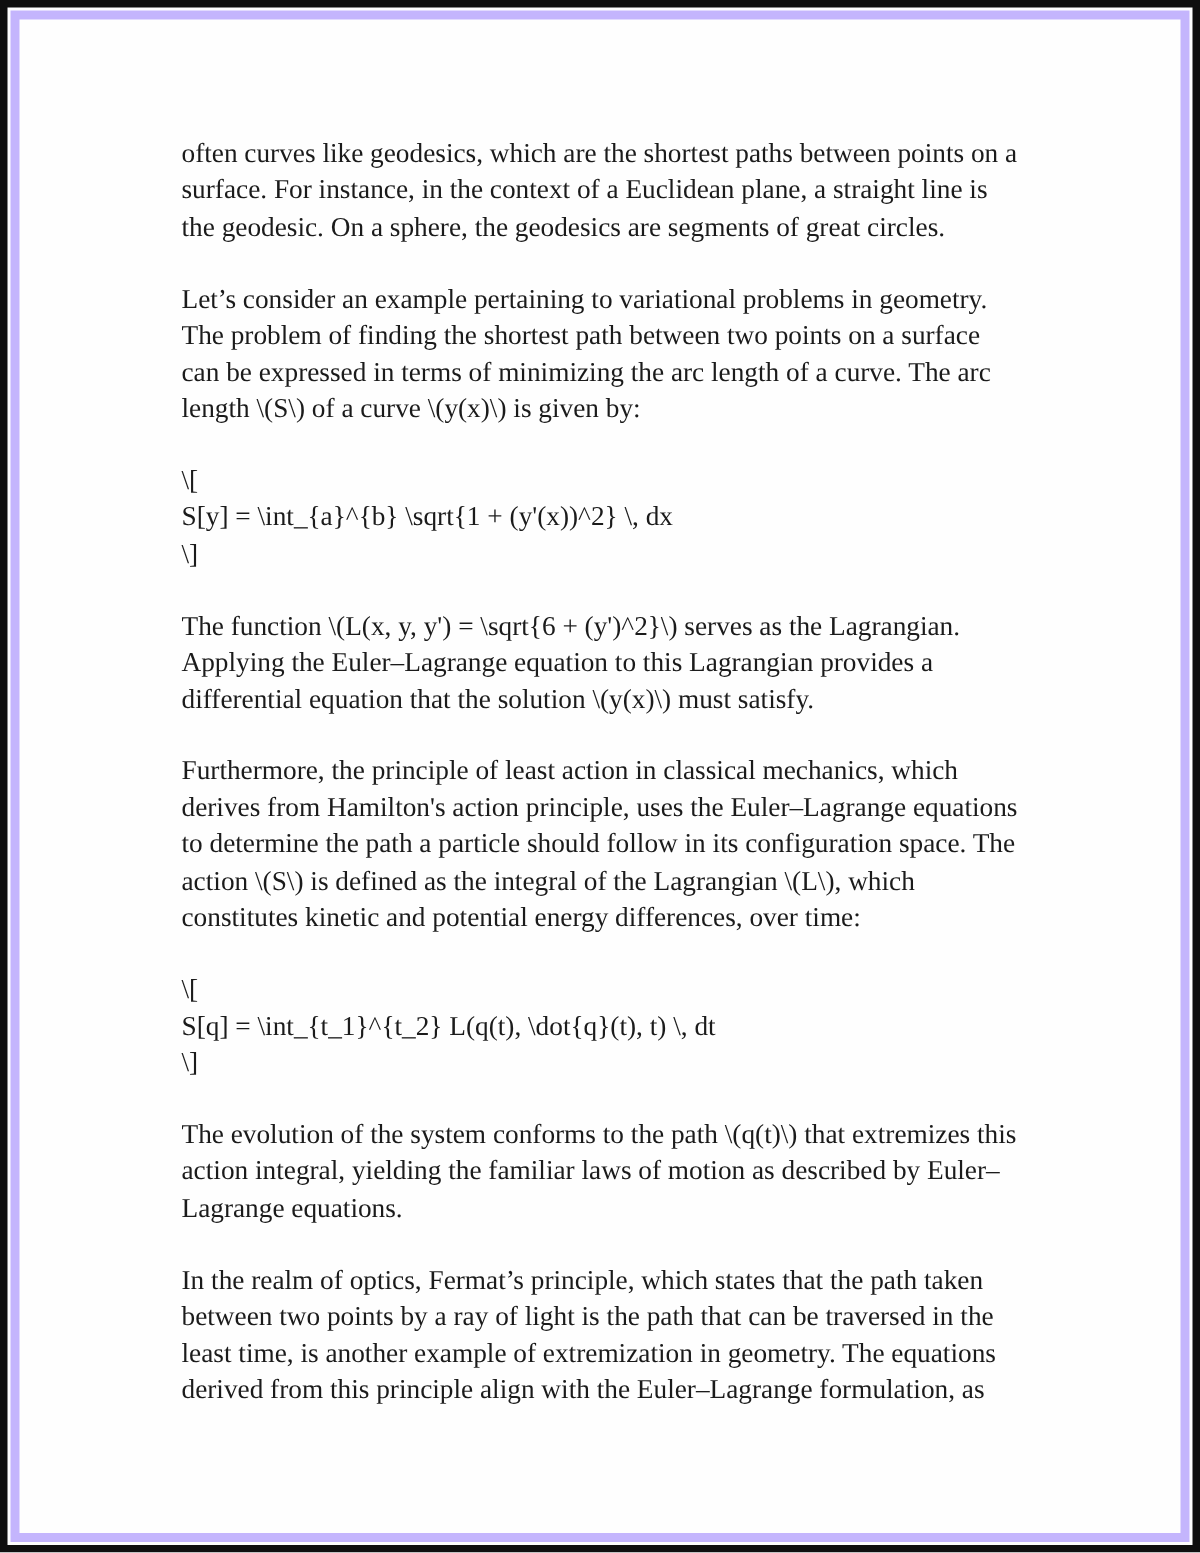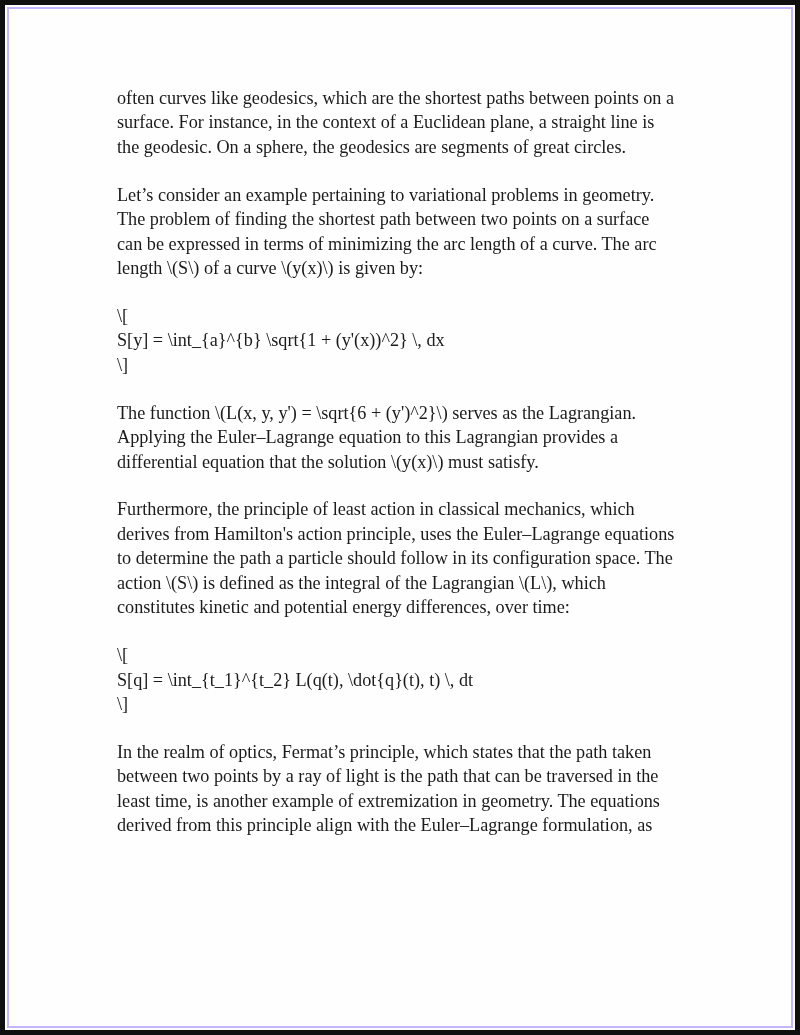--- a/index.html
+++ b/index.html
@@ -17,21 +17,21 @@
     width: 800px;
     height: 1035px;
     background: #fefefe;
     border: 5px solid #0f0f0f;
     padding: 2px;
   }
   .page-inner {
     box-sizing: border-box;
     width: 100%;
     height: 100%;
-    border: 2px solid #c4b5fd;
+    border: 6px solid #c4b5fd;
     padding: 77px 58px 0 108px;
     overflow: hidden;
     background: #fefefe;
   }
   .doc-content {
     font-family: "Liberation Serif", "DejaVu Serif", serif;
     font-size: 18.2px;
     line-height: 24.45px;
     color: #1b1b1b;
   }
@@ -60,19 +60,22 @@
 Applying the Euler–Lagrange equation to this Lagrangian provides a
 differential equation that the solution \(y(x)\) must satisfy.</p>
       <p>Furthermore, the principle of least action in classical mechanics, which
 derives from Hamilton's action principle, uses the Euler–Lagrange equations
 to determine the path a particle should follow in its configuration space. The
 action \(S\) is defined as the integral of the Lagrangian \(L\), which
 constitutes kinetic and potential energy differences, over time:</p>
       <p>\[
 S[q] = \int_{t_1}^{t_2} L(q(t), \dot{q}(t), t) \, dt
 \]</p>
+      <p>The evolution of the system conforms to the path \(q(t)\) that extremizes this
+action integral, yielding the familiar laws of motion as described by Euler–
+Lagrange equations.</p>
       <p>In the realm of optics, Fermat’s principle, which states that the path taken
 between two points by a ray of light is the path that can be traversed in the
 least time, is another example of extremization in geometry. The equations
 derived from this principle align with the Euler–Lagrange formulation, as</p>
     </div>
   </div>
 </div>
 
 </body></html>

